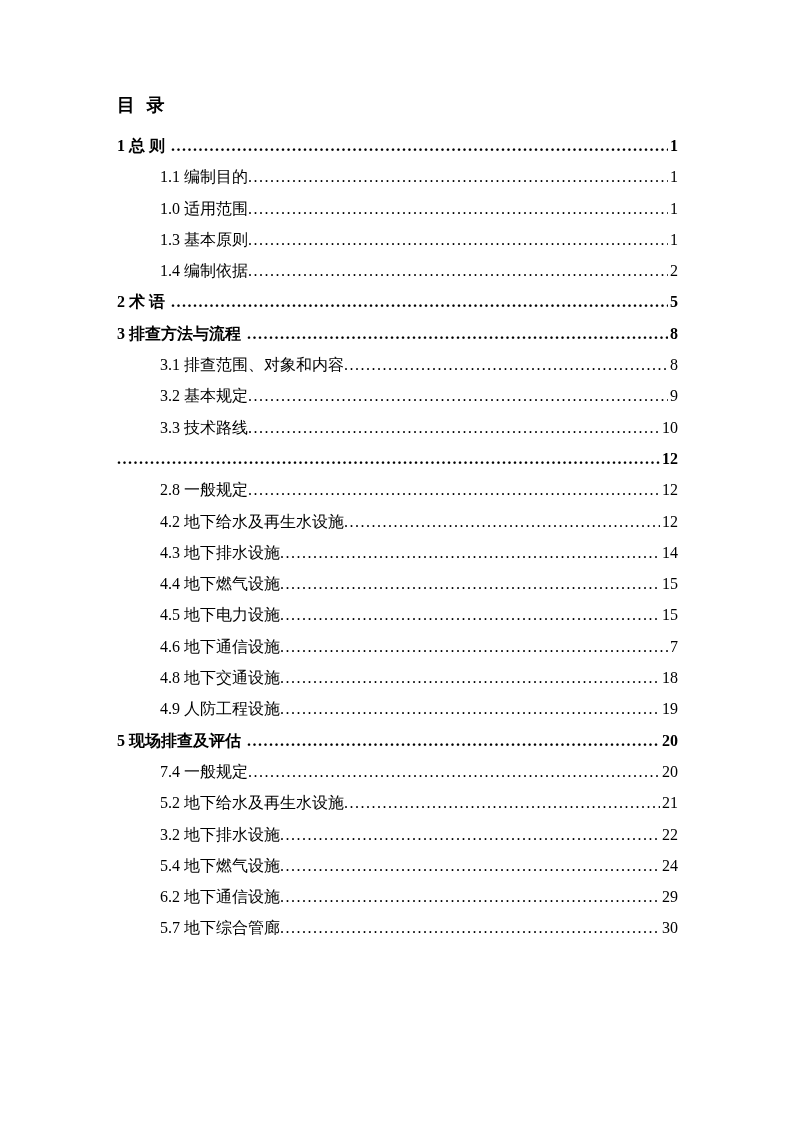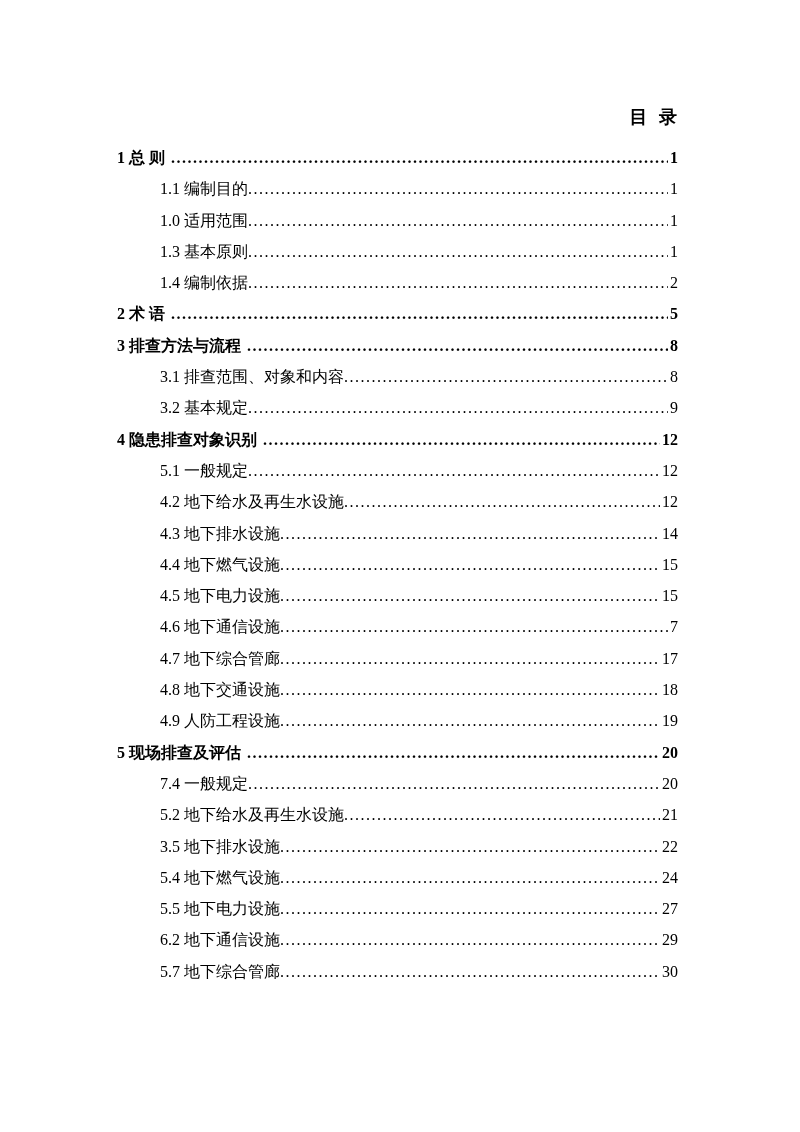--- a/index.html
+++ b/index.html
@@ -15,25 +15,25 @@
     overflow: hidden;
   }
   .page {
     box-sizing: border-box;
     width: 800px;
     height: 1132px;
     padding: 92px 122px 0 117px;
     background: #ffffff;
   }
   .doc-title {
-    text-align: right;
+    text-align: left;
     font-weight: bold;
     font-size: 18px;
     line-height: 26px;
-    margin: 12px 0 12px 0;
+    margin: 0 0 12px 0;
     word-spacing: 5px;
     letter-spacing: 1px;
   }
   .toc-list {
     width: 100%;
   }
   .toc-row {
     display: flex;
     align-items: flex-end;
     height: 31.3px;
@@ -125,29 +125,33 @@
     <span class="toc-dots"></span>
     <span class="toc-page">8</span>
   </div>
 
   <div class="toc-row lvl2">
     <span class="toc-label">3.2 基本规定</span>
     <span class="toc-dots"></span>
     <span class="toc-page">9</span>
   </div>
 
-
-  <div class="toc-row lvl1">
-    <span class="toc-label">4 隐患排查对象识别</span>
+  <div class="toc-row lvl2">
+    <span class="toc-label">3.3 技术路线</span>
+    <span class="toc-dots"></span>
+    <span class="toc-page">10</span>
+  </div>
+
+  <div class="toc-row lvl1">
     <span class="toc-dots"></span>
     <span class="toc-page">12</span>
   </div>
 
   <div class="toc-row lvl2">
-    <span class="toc-label">5.1 一般规定</span>
+    <span class="toc-label">2.8 一般规定</span>
     <span class="toc-dots"></span>
     <span class="toc-page">12</span>
   </div>
 
   <div class="toc-row lvl2">
     <span class="toc-label">4.2 地下给水及再生水设施</span>
     <span class="toc-dots"></span>
     <span class="toc-page">12</span>
   </div>
 
@@ -168,25 +172,20 @@
     <span class="toc-dots"></span>
     <span class="toc-page">15</span>
   </div>
 
   <div class="toc-row lvl2">
     <span class="toc-label">4.6 地下通信设施</span>
     <span class="toc-dots"></span>
     <span class="toc-page">7</span>
   </div>
 
-  <div class="toc-row lvl2">
-    <span class="toc-label">4.7 地下综合管廊</span>
-    <span class="toc-dots"></span>
-    <span class="toc-page">17</span>
-  </div>
 
   <div class="toc-row lvl2">
     <span class="toc-label">4.8 地下交通设施</span>
     <span class="toc-dots"></span>
     <span class="toc-page">18</span>
   </div>
 
   <div class="toc-row lvl2">
     <span class="toc-label">4.9 人防工程设施</span>
     <span class="toc-dots"></span>
@@ -205,36 +204,31 @@
     <span class="toc-page">20</span>
   </div>
 
   <div class="toc-row lvl2">
     <span class="toc-label">5.2 地下给水及再生水设施</span>
     <span class="toc-dots"></span>
     <span class="toc-page">21</span>
   </div>
 
   <div class="toc-row lvl2">
-    <span class="toc-label">3.5 地下排水设施</span>
+    <span class="toc-label">3.2 地下排水设施</span>
     <span class="toc-dots"></span>
     <span class="toc-page">22</span>
   </div>
 
   <div class="toc-row lvl2">
     <span class="toc-label">5.4 地下燃气设施</span>
     <span class="toc-dots"></span>
     <span class="toc-page">24</span>
   </div>
 
-  <div class="toc-row lvl2">
-    <span class="toc-label">5.5 地下电力设施</span>
-    <span class="toc-dots"></span>
-    <span class="toc-page">27</span>
-  </div>
 
   <div class="toc-row lvl2">
     <span class="toc-label">6.2 地下通信设施</span>
     <span class="toc-dots"></span>
     <span class="toc-page">29</span>
   </div>
 
   <div class="toc-row lvl2">
     <span class="toc-label">5.7 地下综合管廊</span>
     <span class="toc-dots"></span>

